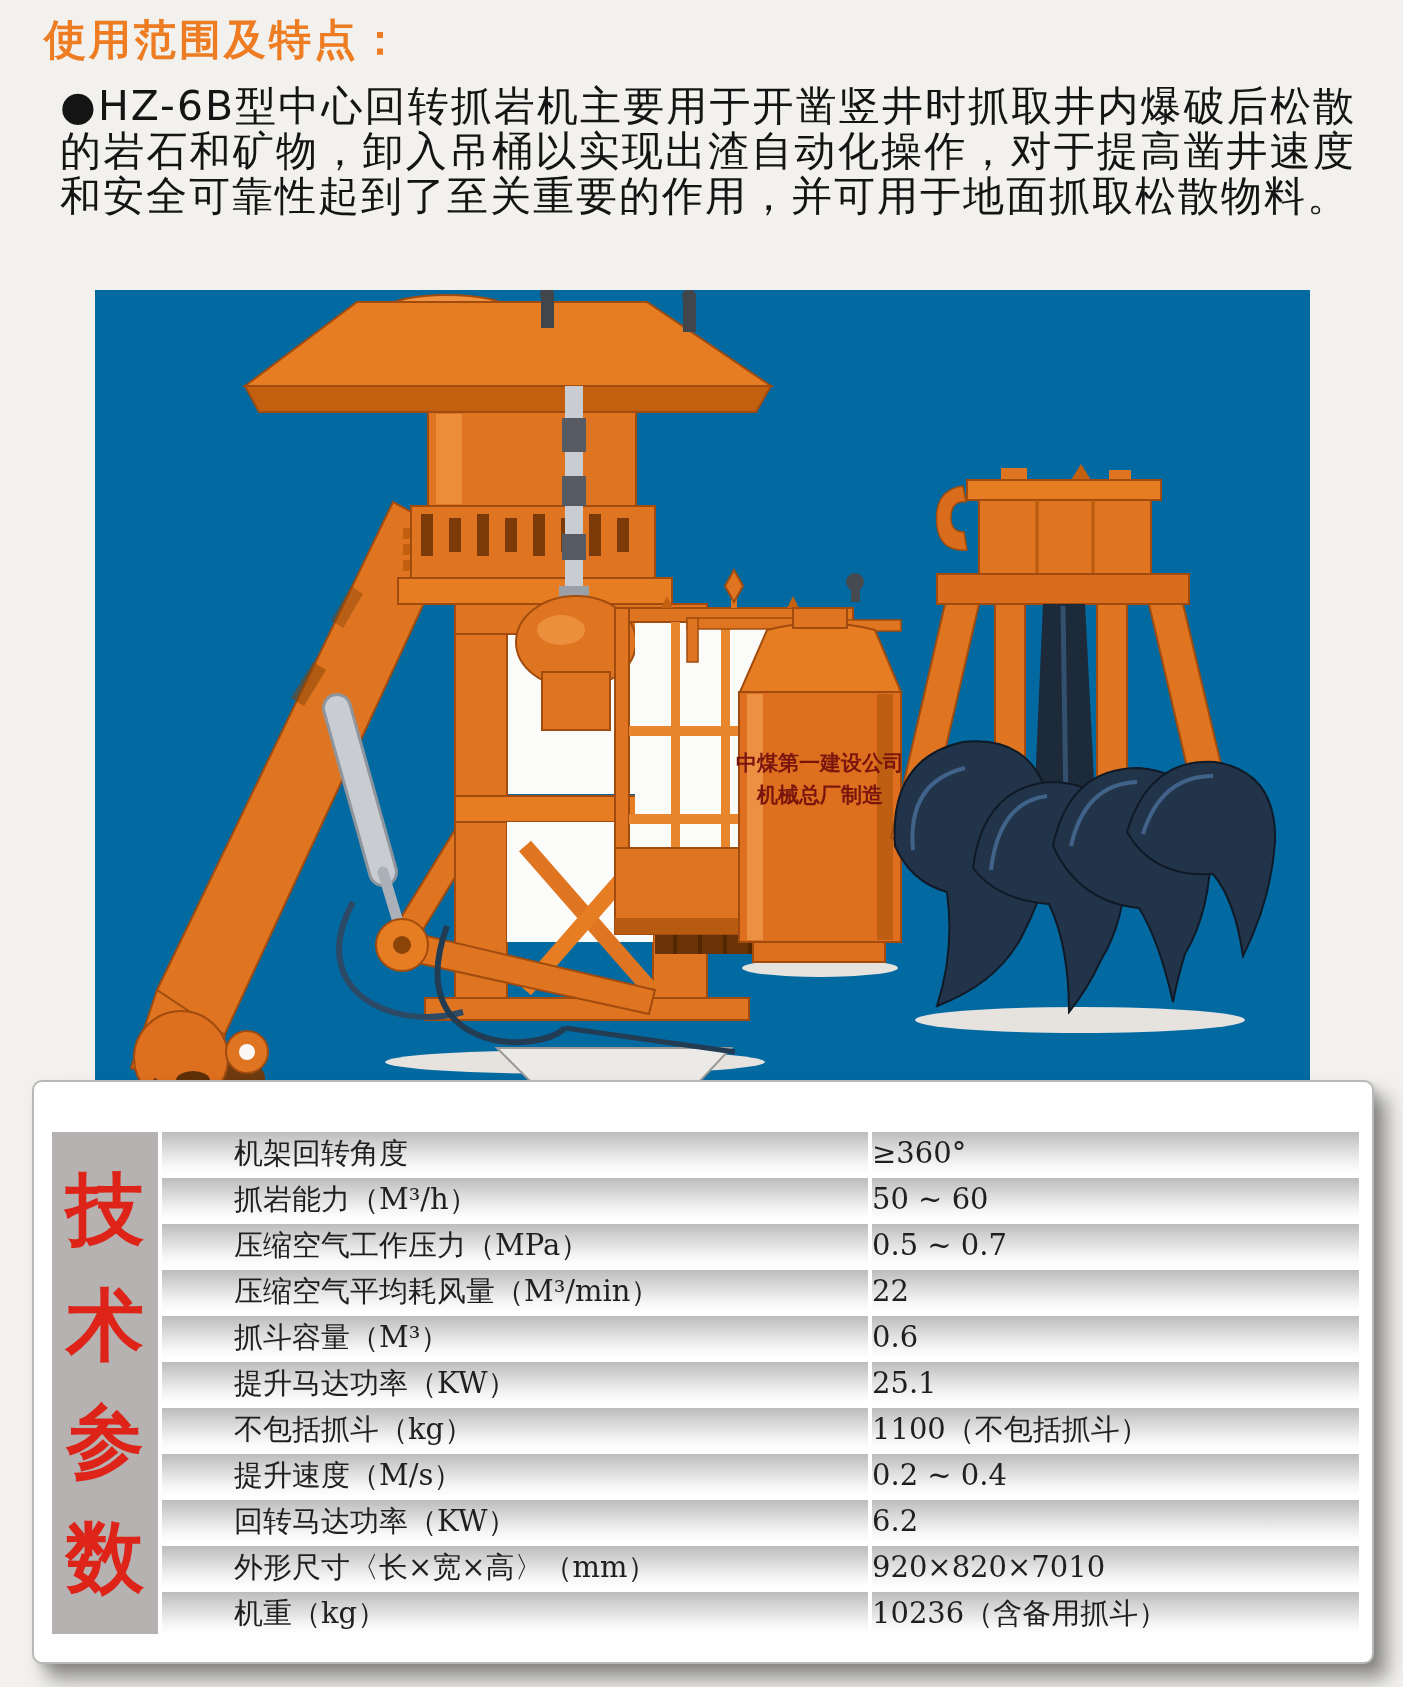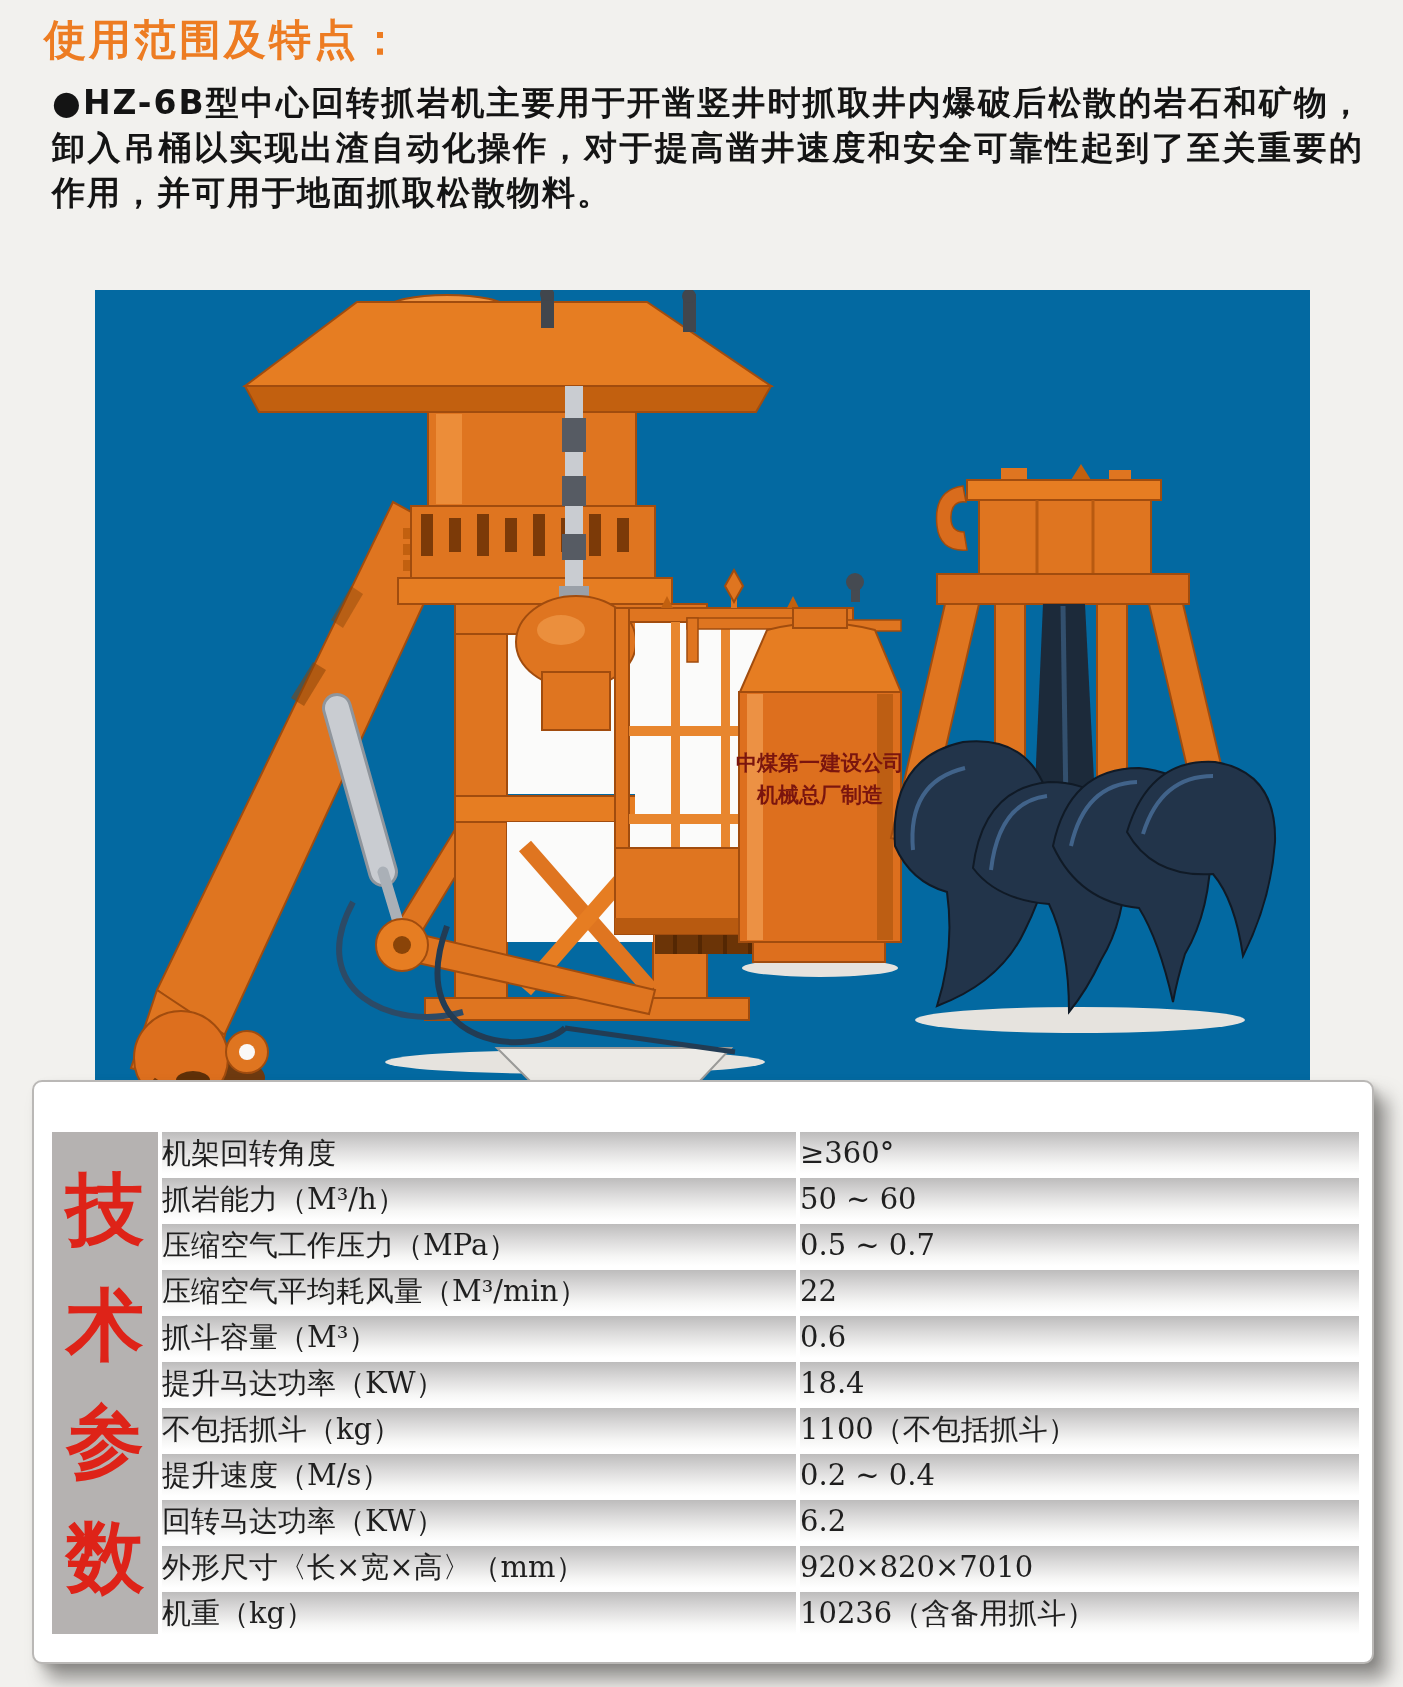--- a/index.html
+++ b/index.html
@@ -1,39 +1,39 @@
 <!DOCTYPE html>
 <html><head>
 <meta charset="utf-8">
 <style>
   html,body{margin:0;padding:0;background:#e8e7e5;}
   .page{position:relative;width:1403px;height:1687px;background:#f2f1ee;overflow:hidden;
         font-family:"DejaVu Sans",sans-serif;}
   .content{padding:12px 31px 0 44px;}
   .sec-title{margin:0 0 12px 0;font-family:"DejaVu Serif","Liberation Serif",serif;
              font-size:42px;font-weight:bold;color:#ed7c22;letter-spacing:3px;}
-  .para{margin:8px;font-size:33px;font-weight:bold;color:#141414;line-height:45px;
+  .para{margin:16px;font-size:41px;font-weight:normal;color:#141414;line-height:45px;
         letter-spacing:2px;text-align:justify;text-align-last:left;}
   
   .photo{position:absolute;left:95px;top:290px;width:1215px;height:800px;background:#0369a1;}
   .photo svg{display:block;}
   
   .spec-card{position:absolute;left:32px;top:1080px;width:1338px;height:580px;background:#ffffff;
              border:2px solid #bab8b6;border-radius:10px;
              box-shadow:14px 16px 18px rgba(62,60,57,.5), 4px 4px 6px rgba(120,118,115,.25);}
   .side-label{position:absolute;left:18px;top:50px;width:106px;height:502px;background:#b5b2b1;
               display:flex;flex-direction:column;align-items:center;justify-content:space-evenly;
               font-size:78px;font-weight:900;color:#de2318;line-height:1;}
   .rows{position:absolute;left:128px;top:50px;width:1197px;height:502px;
         display:flex;flex-direction:column;justify-content:space-between;}
   .srow{display:flex;height:42px;}
   .cell{background:linear-gradient(180deg,#bdbcbc 0%,#dcdbdb 40%,#f6f6f5 78%,#ffffff 100%);
         font-family:"DejaVu Serif","Liberation Serif",serif;font-size:29px;color:#1f1f1f;
         line-height:42px;white-space:nowrap;}
-  .cell-label{width:634px;margin-right:4px;box-sizing:content-box;}
+  .cell-label{width:634px;margin-right:4px;padding-left:72px;box-sizing:content-box;}
   .cell-value{flex:1;text-align:left;}
 </style>
 </head>
 <body>
 
 <div class="page">
 
   <div class="content">
     <h1 class="sec-title">使用范围及特点：</h1>
     <p class="para">●HZ-6B型中心回转抓岩机主要用于开凿竖井时抓取井内爆破后松散的岩石和矿物，卸入吊桶以实现出渣自动化操作，对于提高凿井速度和安全可靠性起到了至关重要的作用，并可用于地面抓取松散物料。</p>
@@ -214,21 +214,21 @@
       <div class="srow">
         <div class="cell cell-label">压缩空气平均耗风量（M³/min）</div>
         <div class="cell cell-value">22</div>
       </div>
       <div class="srow">
         <div class="cell cell-label">抓斗容量（M³）</div>
         <div class="cell cell-value">0.6</div>
       </div>
       <div class="srow">
         <div class="cell cell-label">提升马达功率（KW）</div>
-        <div class="cell cell-value">18.4</div>
+        <div class="cell cell-value">25.1</div>
       </div>
       <div class="srow">
         <div class="cell cell-label">不包括抓斗（kg）</div>
         <div class="cell cell-value">1100（不包括抓斗）</div>
       </div>
       <div class="srow">
         <div class="cell cell-label">提升速度（M/s）</div>
         <div class="cell cell-value">0.2 ~ 0.4</div>
       </div>
       <div class="srow">

